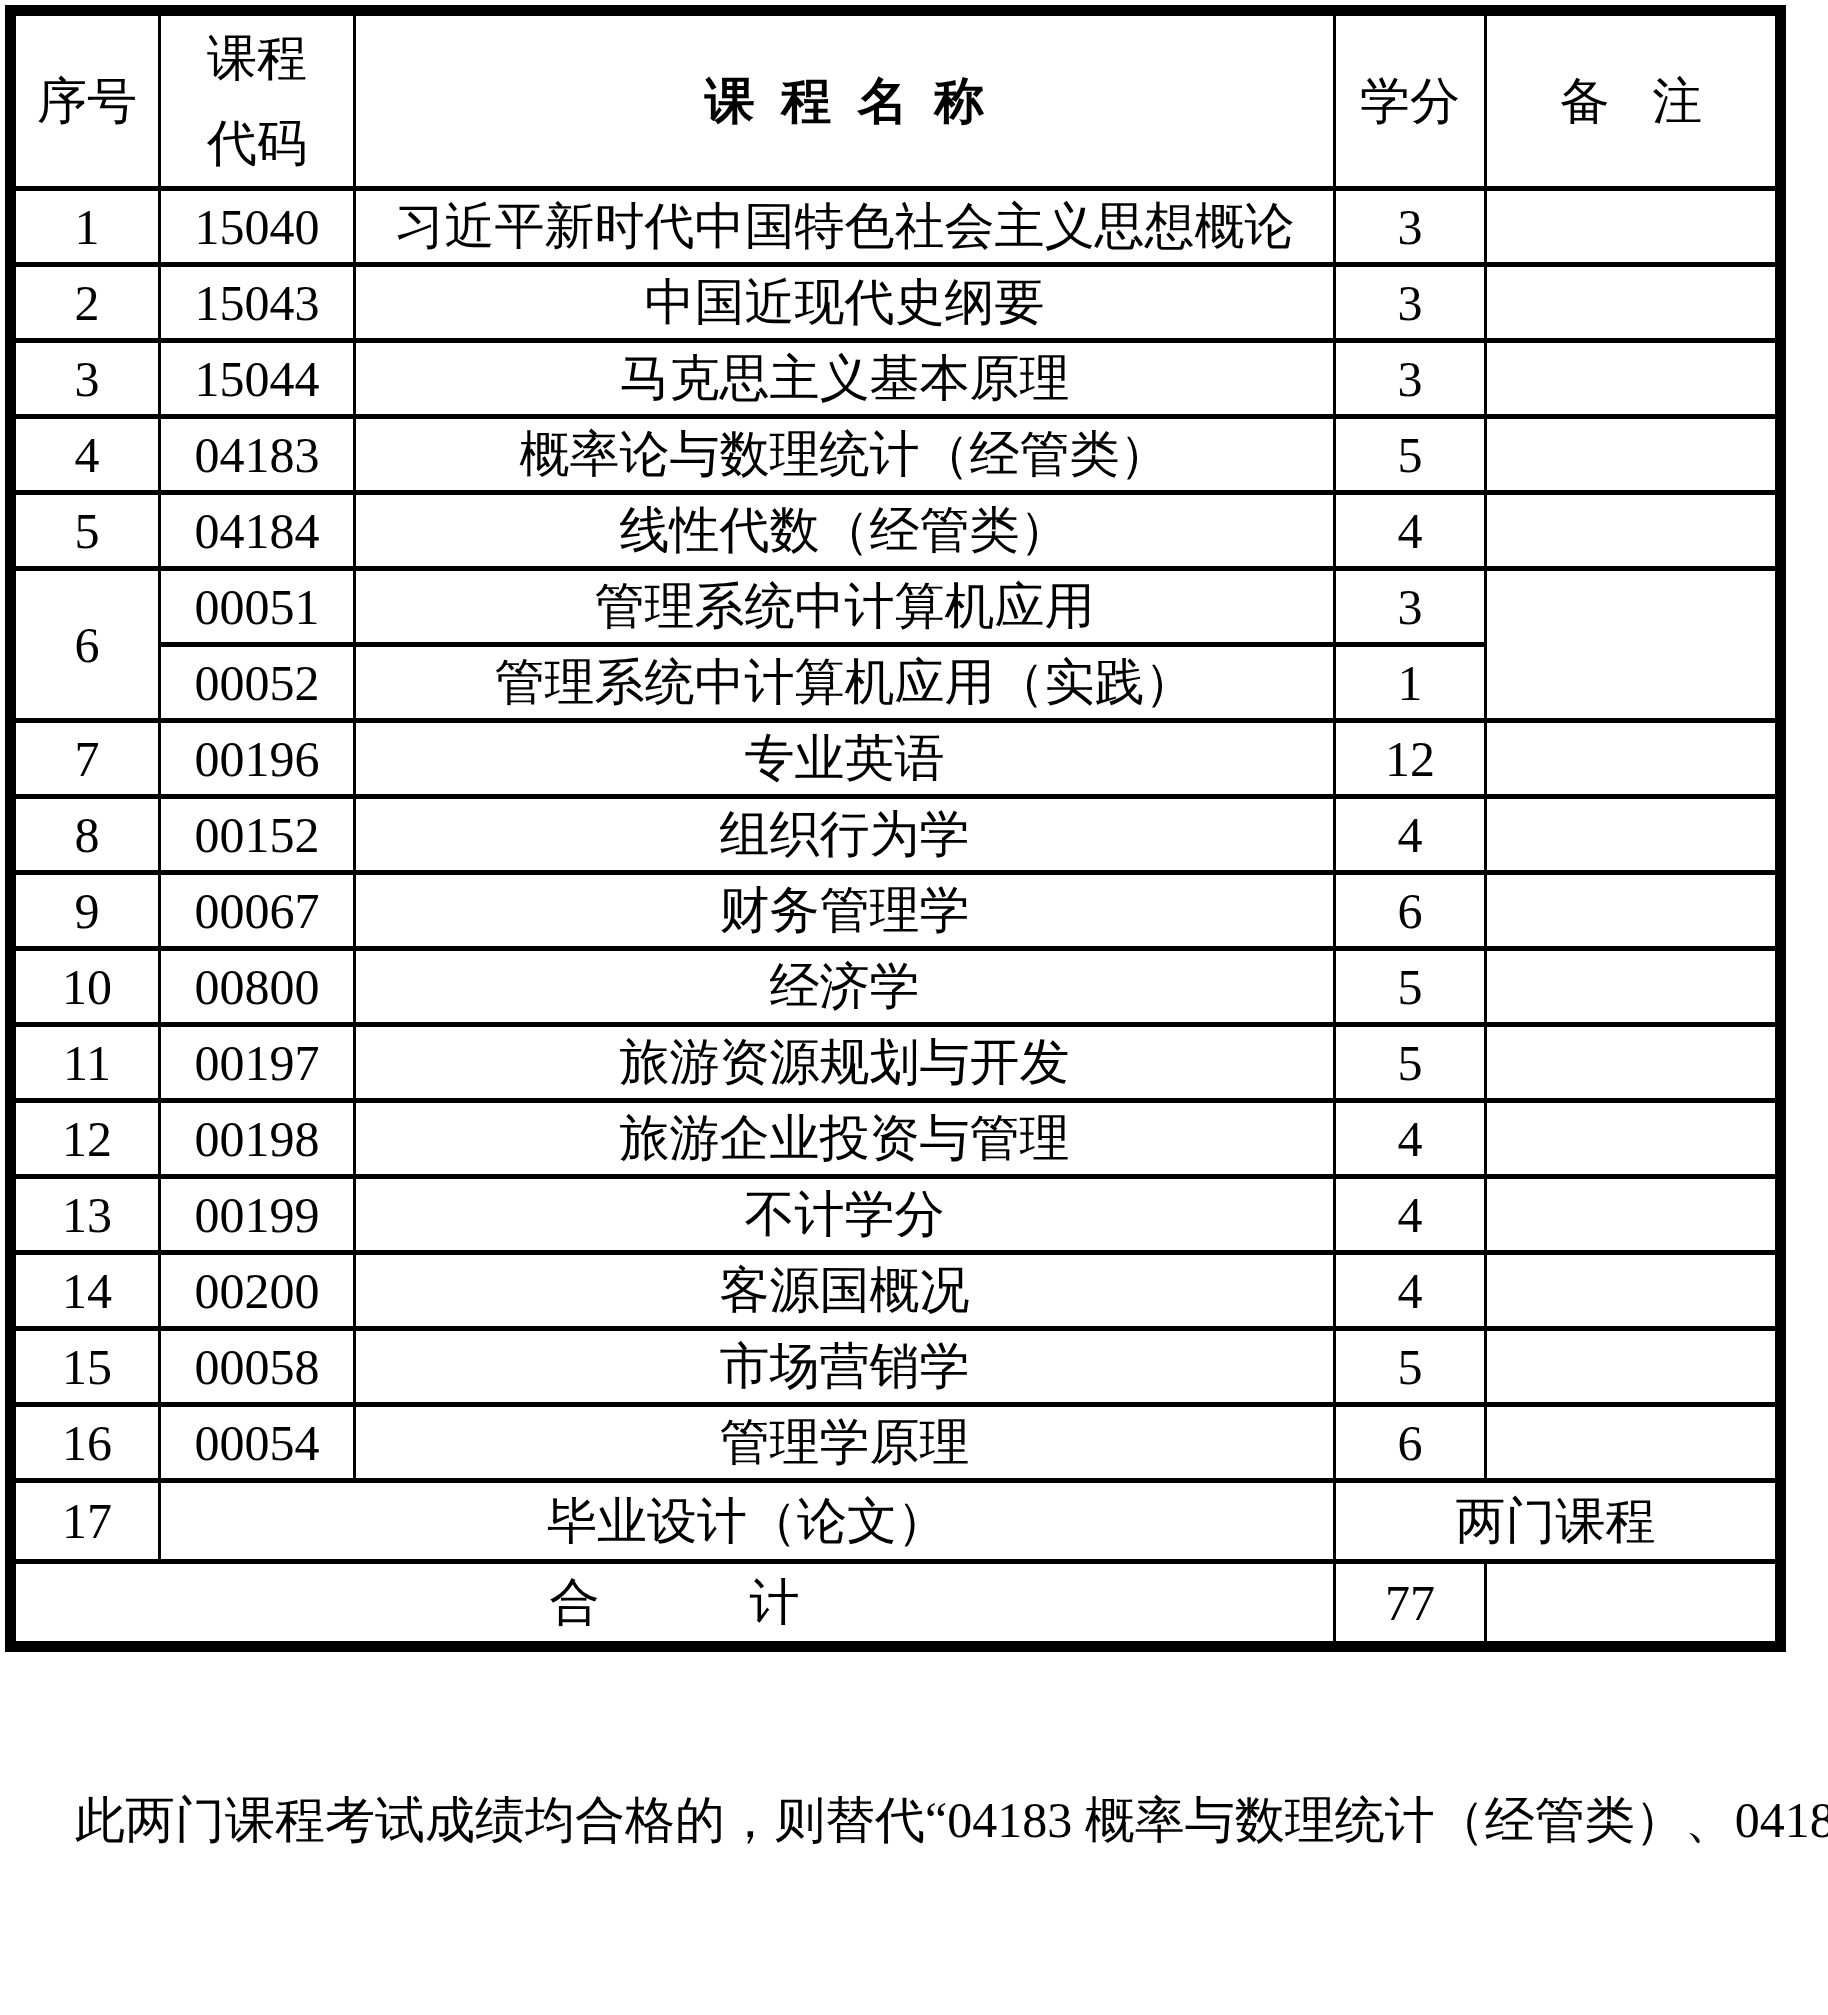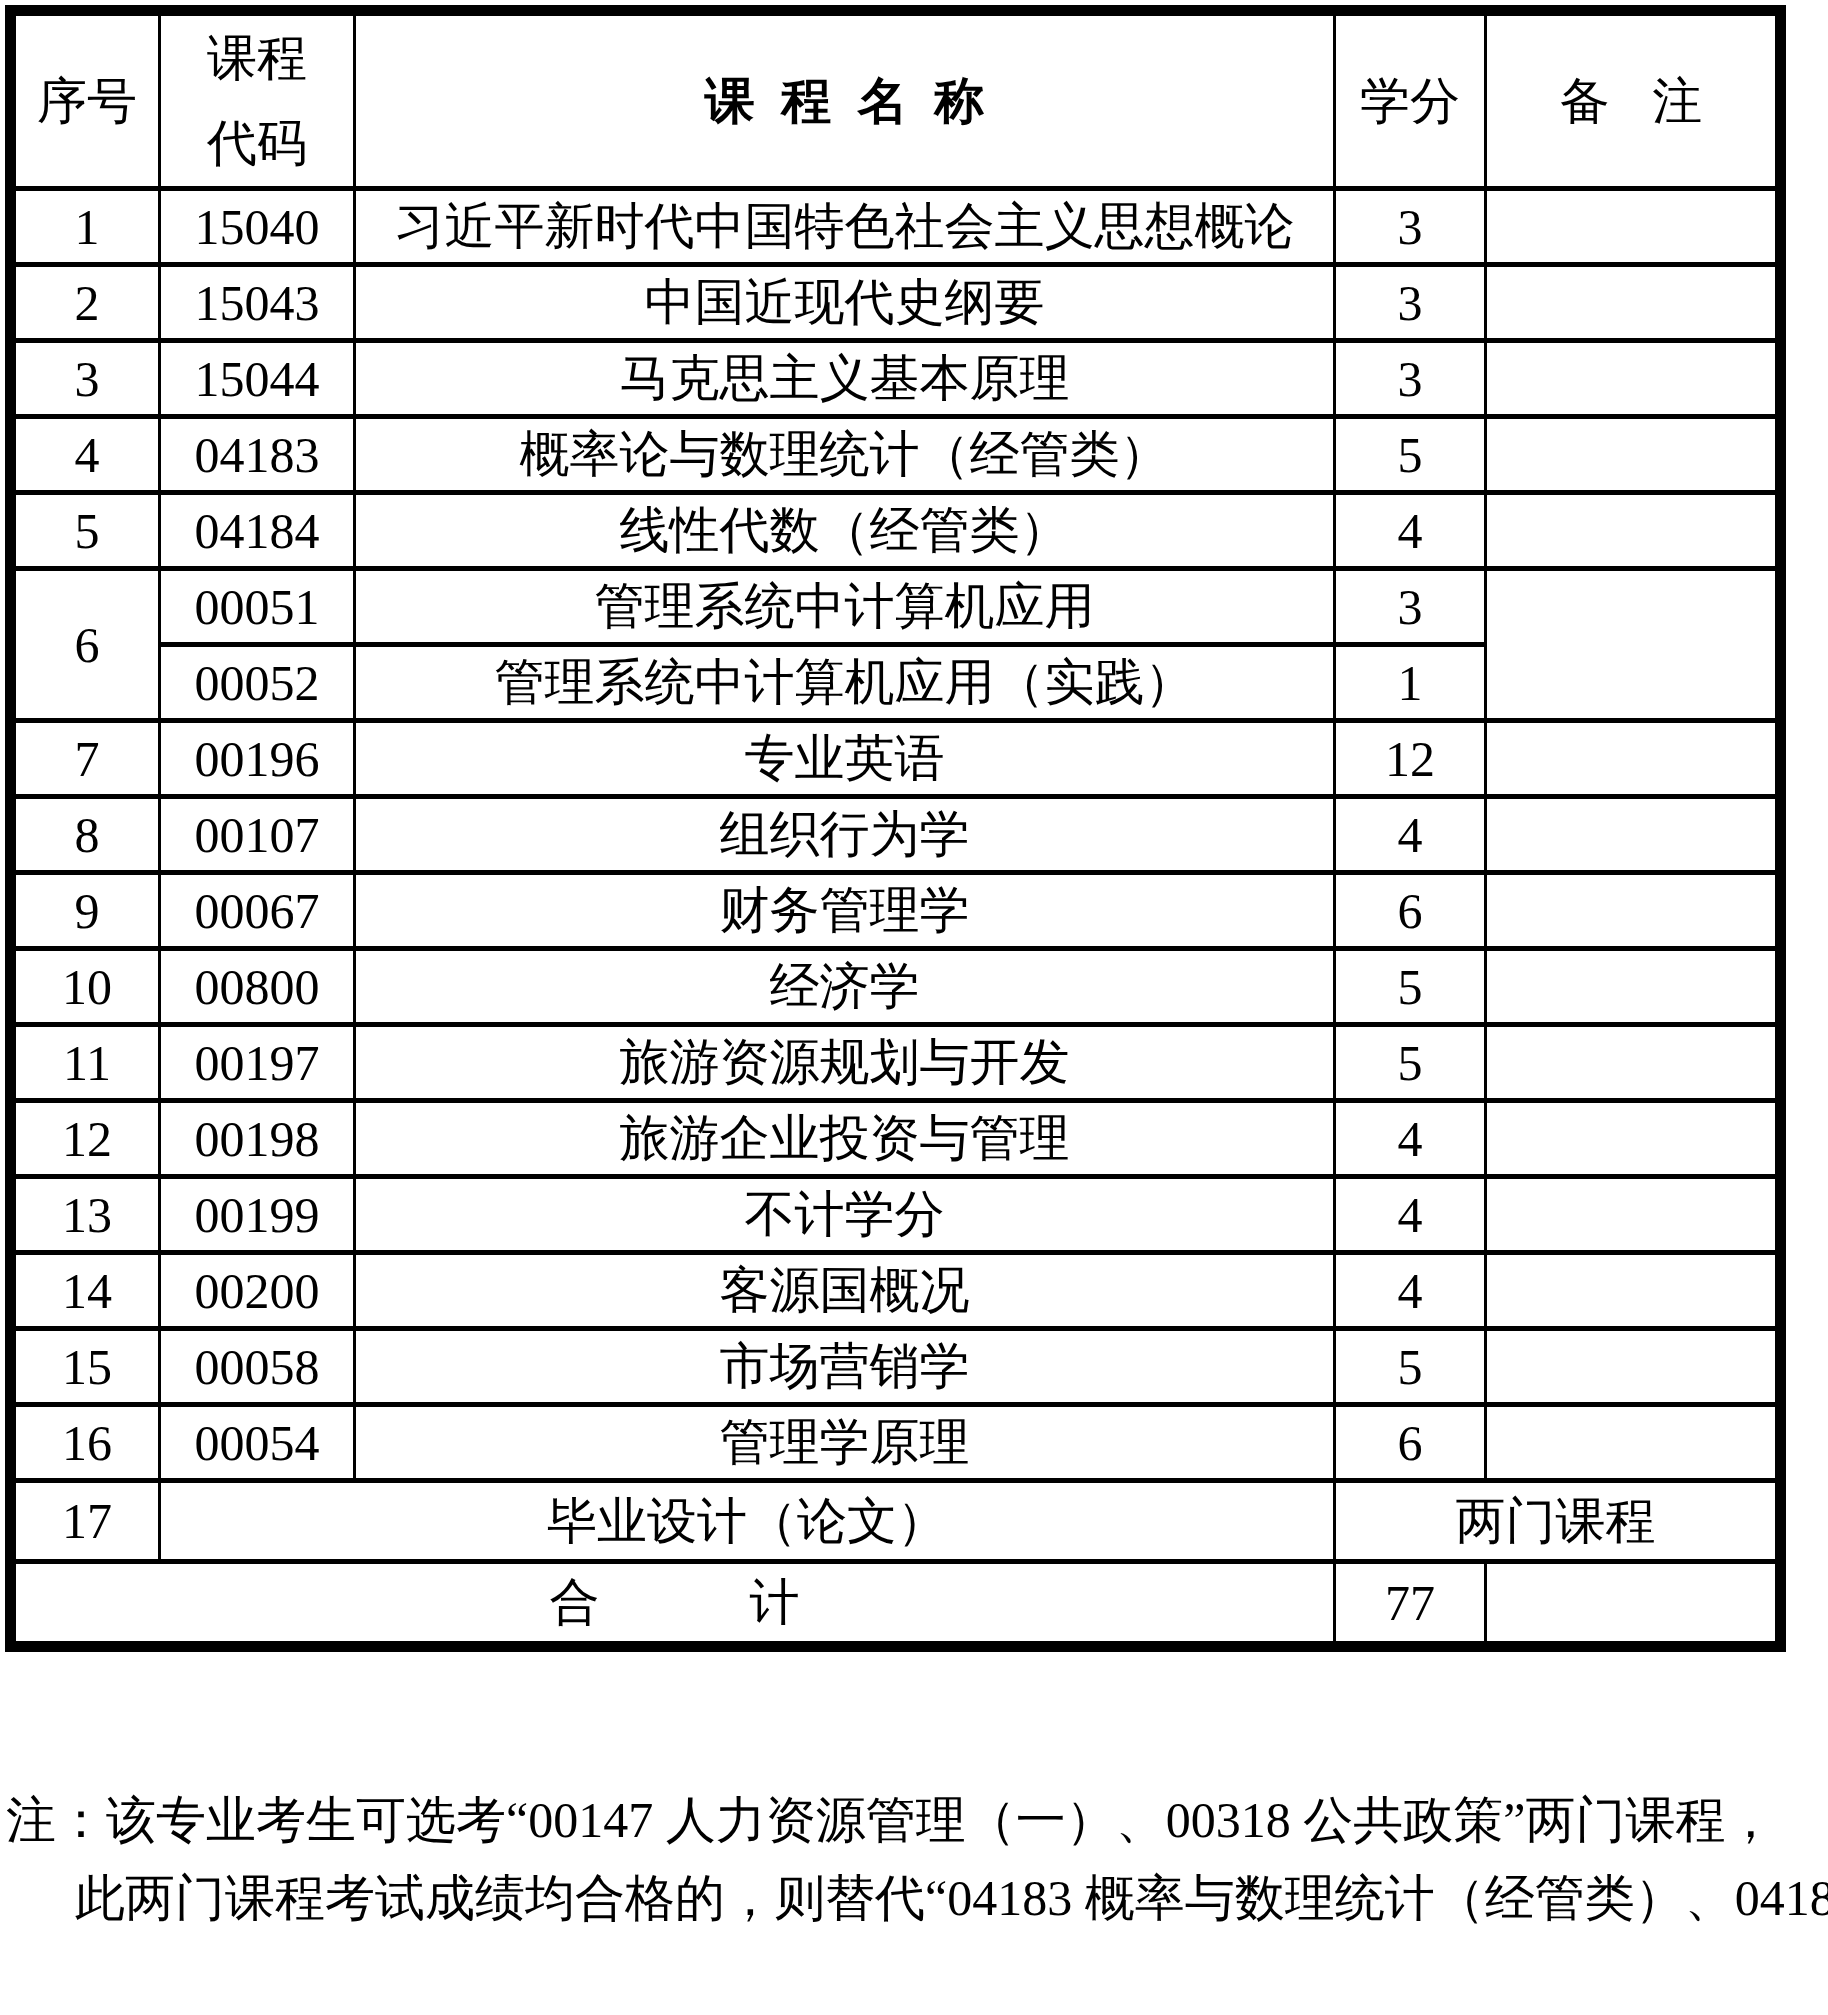--- a/index.html
+++ b/index.html
@@ -140,21 +140,21 @@
 
     <tr class="r">
       <td>7</td>
       <td>00196</td>
       <td class="name-cell">专业英语</td>
       <td>12</td>
       <td></td>
     </tr>
     <tr class="r">
       <td>8</td>
-      <td>00107</td>
+      <td>00152</td>
       <td class="name-cell">组织行为学</td>
       <td>4</td>
       <td></td>
     </tr>
     <tr class="r">
       <td>9</td>
       <td>00067</td>
       <td class="name-cell">财务管理学</td>
       <td>6</td>
       <td></td>
@@ -217,16 +217,15 @@
 
     <tr class="rtotal">
       <td colspan="3">合　　　计</td>
       <td>77</td>
       <td></td>
     </tr>
   </tbody>
 </table>
 
 <div class="note-block">
-  <div class="note-line">注：该专业考生可选考“00147 人力资源管理（一）、00318 公共政策”两门课程，</div>
   <div class="note-line indented">此两门课程考试成绩均合格的，则替代“04183 概率与数理统计（经管类）、04184</div>
 </div>
 
 
 </body></html>

